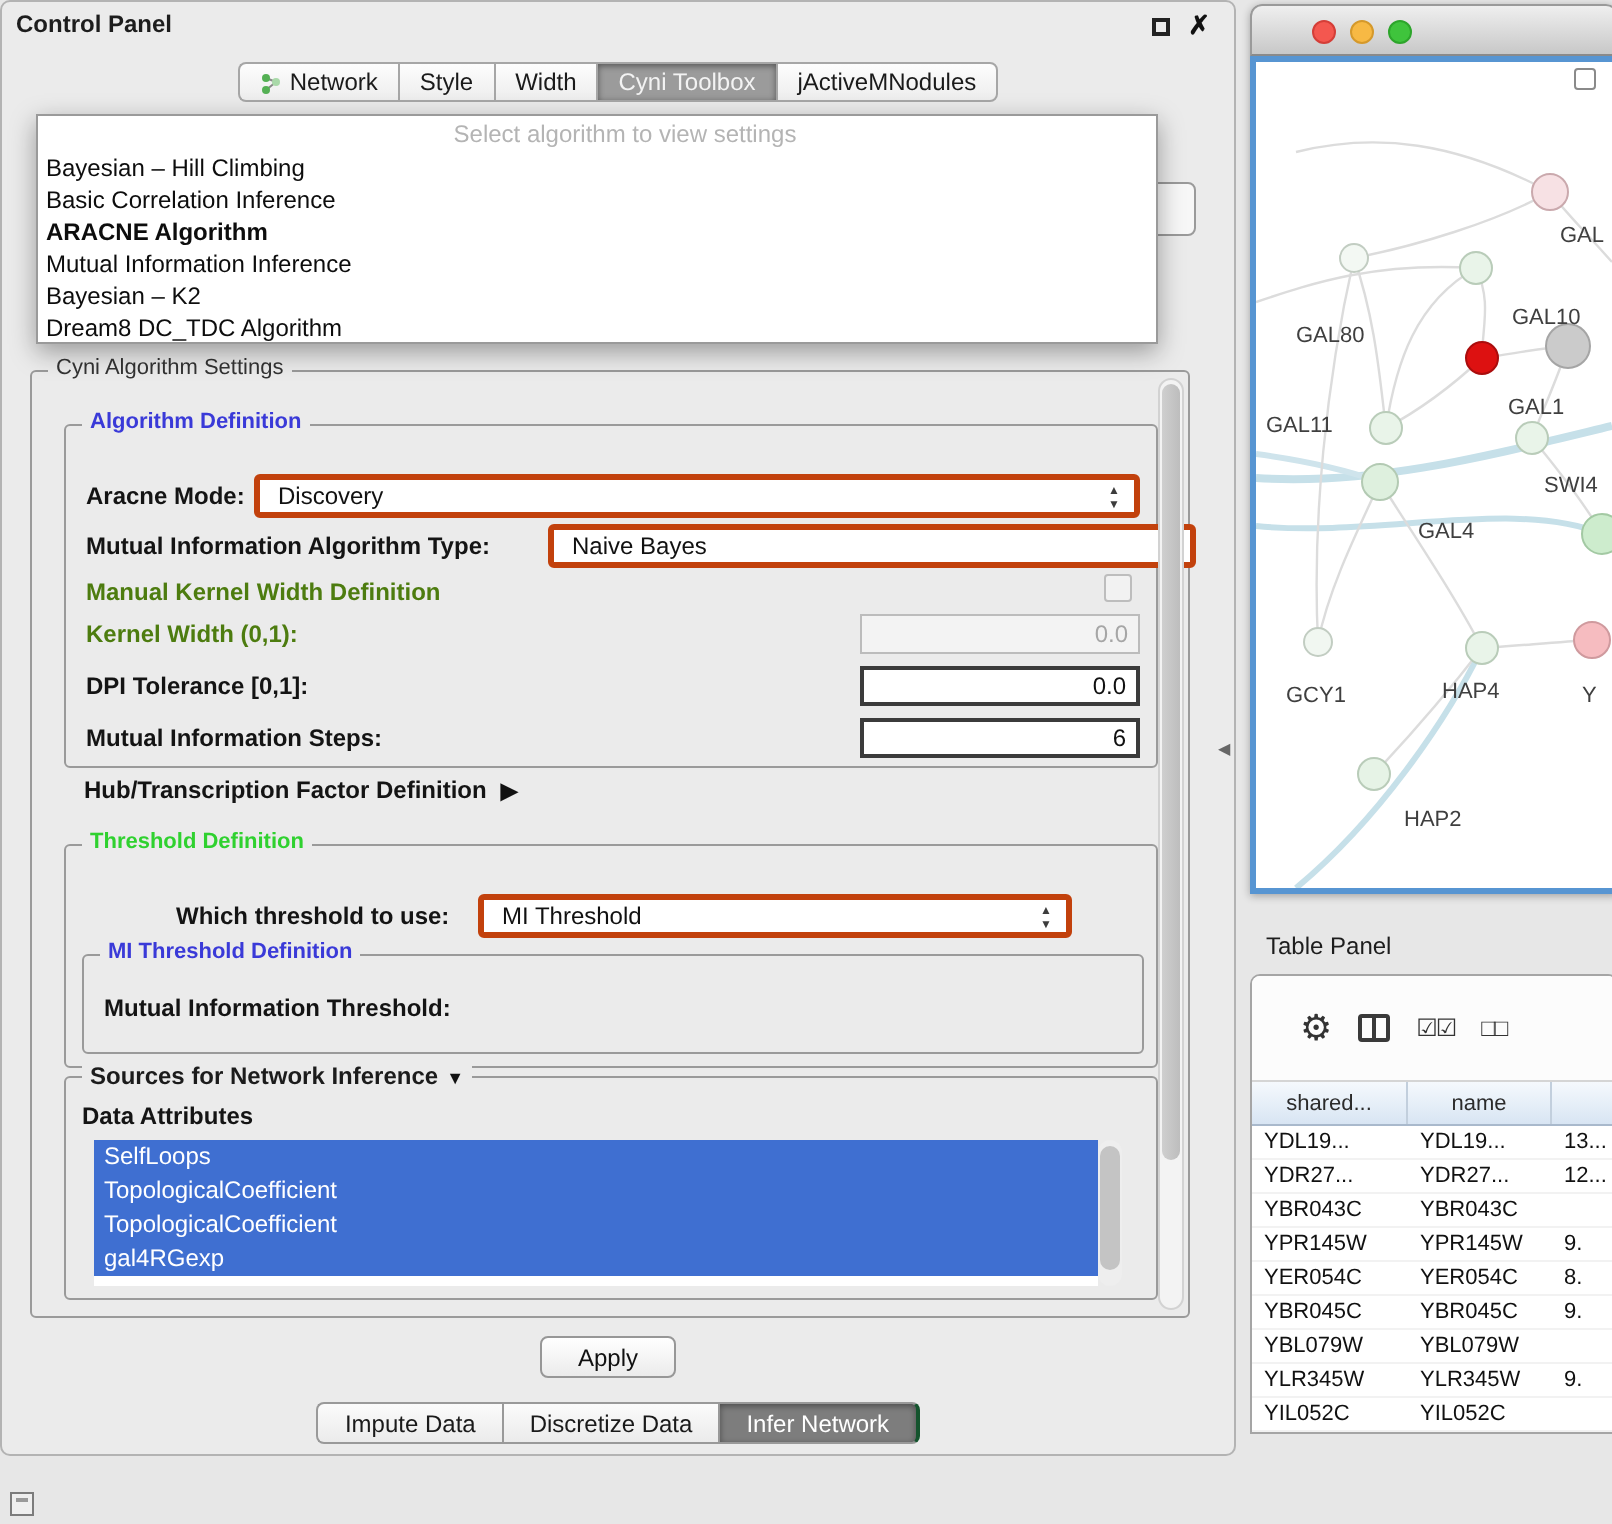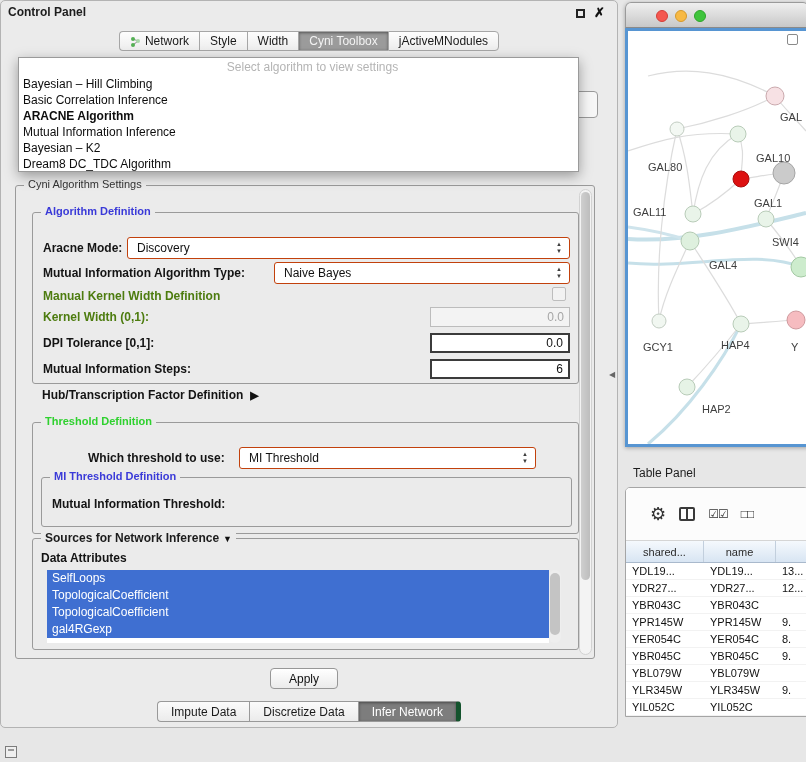--- a/index.html
+++ b/index.html
@@ -61,21 +61,21 @@
   .gb-title.blue  { color:#3a3ad8; font-weight:bold; }
   .gb-title.green { color:#2fd12f; font-weight:bold; }
   .gb-title.dark  { color:#1c1c1c; font-weight:bold; }
 
   .settings-group { left:14px; top:184px; width:580px; height:474px; }
 
   .flabel { position:absolute; font-size:12px; font-weight:bold; color:#141414; white-space:nowrap; }
   .flabel.disabled { color:#4d7c0f; }
 
   .combo {
-    position:absolute; height:22px; background:#fff; border:1px solid #c2410c; border-radius:3px;
+    position:absolute; height:22px; background:#fff; border:3px solid #c2410c; border-radius:3px;
     font-size:12px; display:flex; align-items:center; padding:0 22px 0 9px; color:#111;
   }
   .combo-arrows { position:absolute; right:4px; top:3px; width:12px; text-align:center; color:#3c3c3c; }
   .combo-arrows::before { content:"▲"; display:block; font-size:6px; line-height:7px; }
   .combo-arrows::after  { content:"▼"; display:block; font-size:6px; line-height:7px; }
 
   input.tfield {
     position:absolute; height:20px; background:#fff; border:1px solid #8a8a8a;
     font-size:12px; font-family:"Liberation Sans", sans-serif;
     text-align:right; padding:0 5px; color:#111;
@@ -111,21 +111,21 @@
     border:1px solid #979797; border-radius:4px; background:linear-gradient(#ffffff,#ebebeb);
     font-size:12px; font-family:"Liberation Sans", sans-serif; color:#111;
   }
 
   .bottom-tabs { position:absolute; left:0; right:0; top:700px; display:flex; justify-content:center; }
   .btab {
     font-size:12px; height:21px; padding:0 13px; display:flex; align-items:center;
     border:1px solid #999; border-right:none; background:linear-gradient(#fbfbfb,#ebebeb); color:#1a1a1a;
   }
   .btab:first-child { border-radius:4px 0 0 4px; }
-  .btab:last-child { border-right:5px solid #14532d; border-radius:0 4px 4px 0; }
+  .btab:last-child { border-right:2px solid #14532d; border-radius:0 4px 4px 0; }
   .btab.active { background:#7d7d7d; color:#fff; box-shadow:inset 0 1px 3px rgba(0,0,0,.4); }
 
   
   .splitter-arrow { position:absolute; left:609px; top:366px; }
   .splitter-arrow::before { content:"◀"; font-size:8px; color:#666; }
 
   
   .network-window {
     position:absolute; left:625px; top:2px; width:184px; height:445px;
     border-radius:6px 6px 0 0; box-shadow:0 1px 4px rgba(0,0,0,.3); background:#fff;
@@ -214,21 +214,21 @@
     <div class="groupbox algdef-group">
       <span class="gb-title blue">Algorithm Definition</span>
 
       <span class="flabel" style="left:10px;top:28px">Aracne Mode:</span>
       <div class="combo" style="left:94px;top:24px;width:443px">
         <span>Discovery</span>
         <span class="combo-arrows"></span>
       </div>
 
       <span class="flabel" style="left:10px;top:53px">Mutual Information Algorithm Type:</span>
-      <div class="combo" style="left:241px;top:49px;width:296px">
+      <div class="combo" style="left:241px;top:49px;width:324px">
         <span>Naive Bayes</span>
         <span class="combo-arrows"></span>
       </div>
 
       <span class="flabel disabled" style="left:10px;top:76px">Manual Kernel Width Definition</span>
       <span class="checkbox" style="left:519px;top:74px"></span>
 
       <span class="flabel disabled" style="left:10px;top:97px">Kernel Width (0,1):</span>
       <input class="tfield disabled" style="left: 397px; top: 94px; width: 140px;" value="0.0">
 

